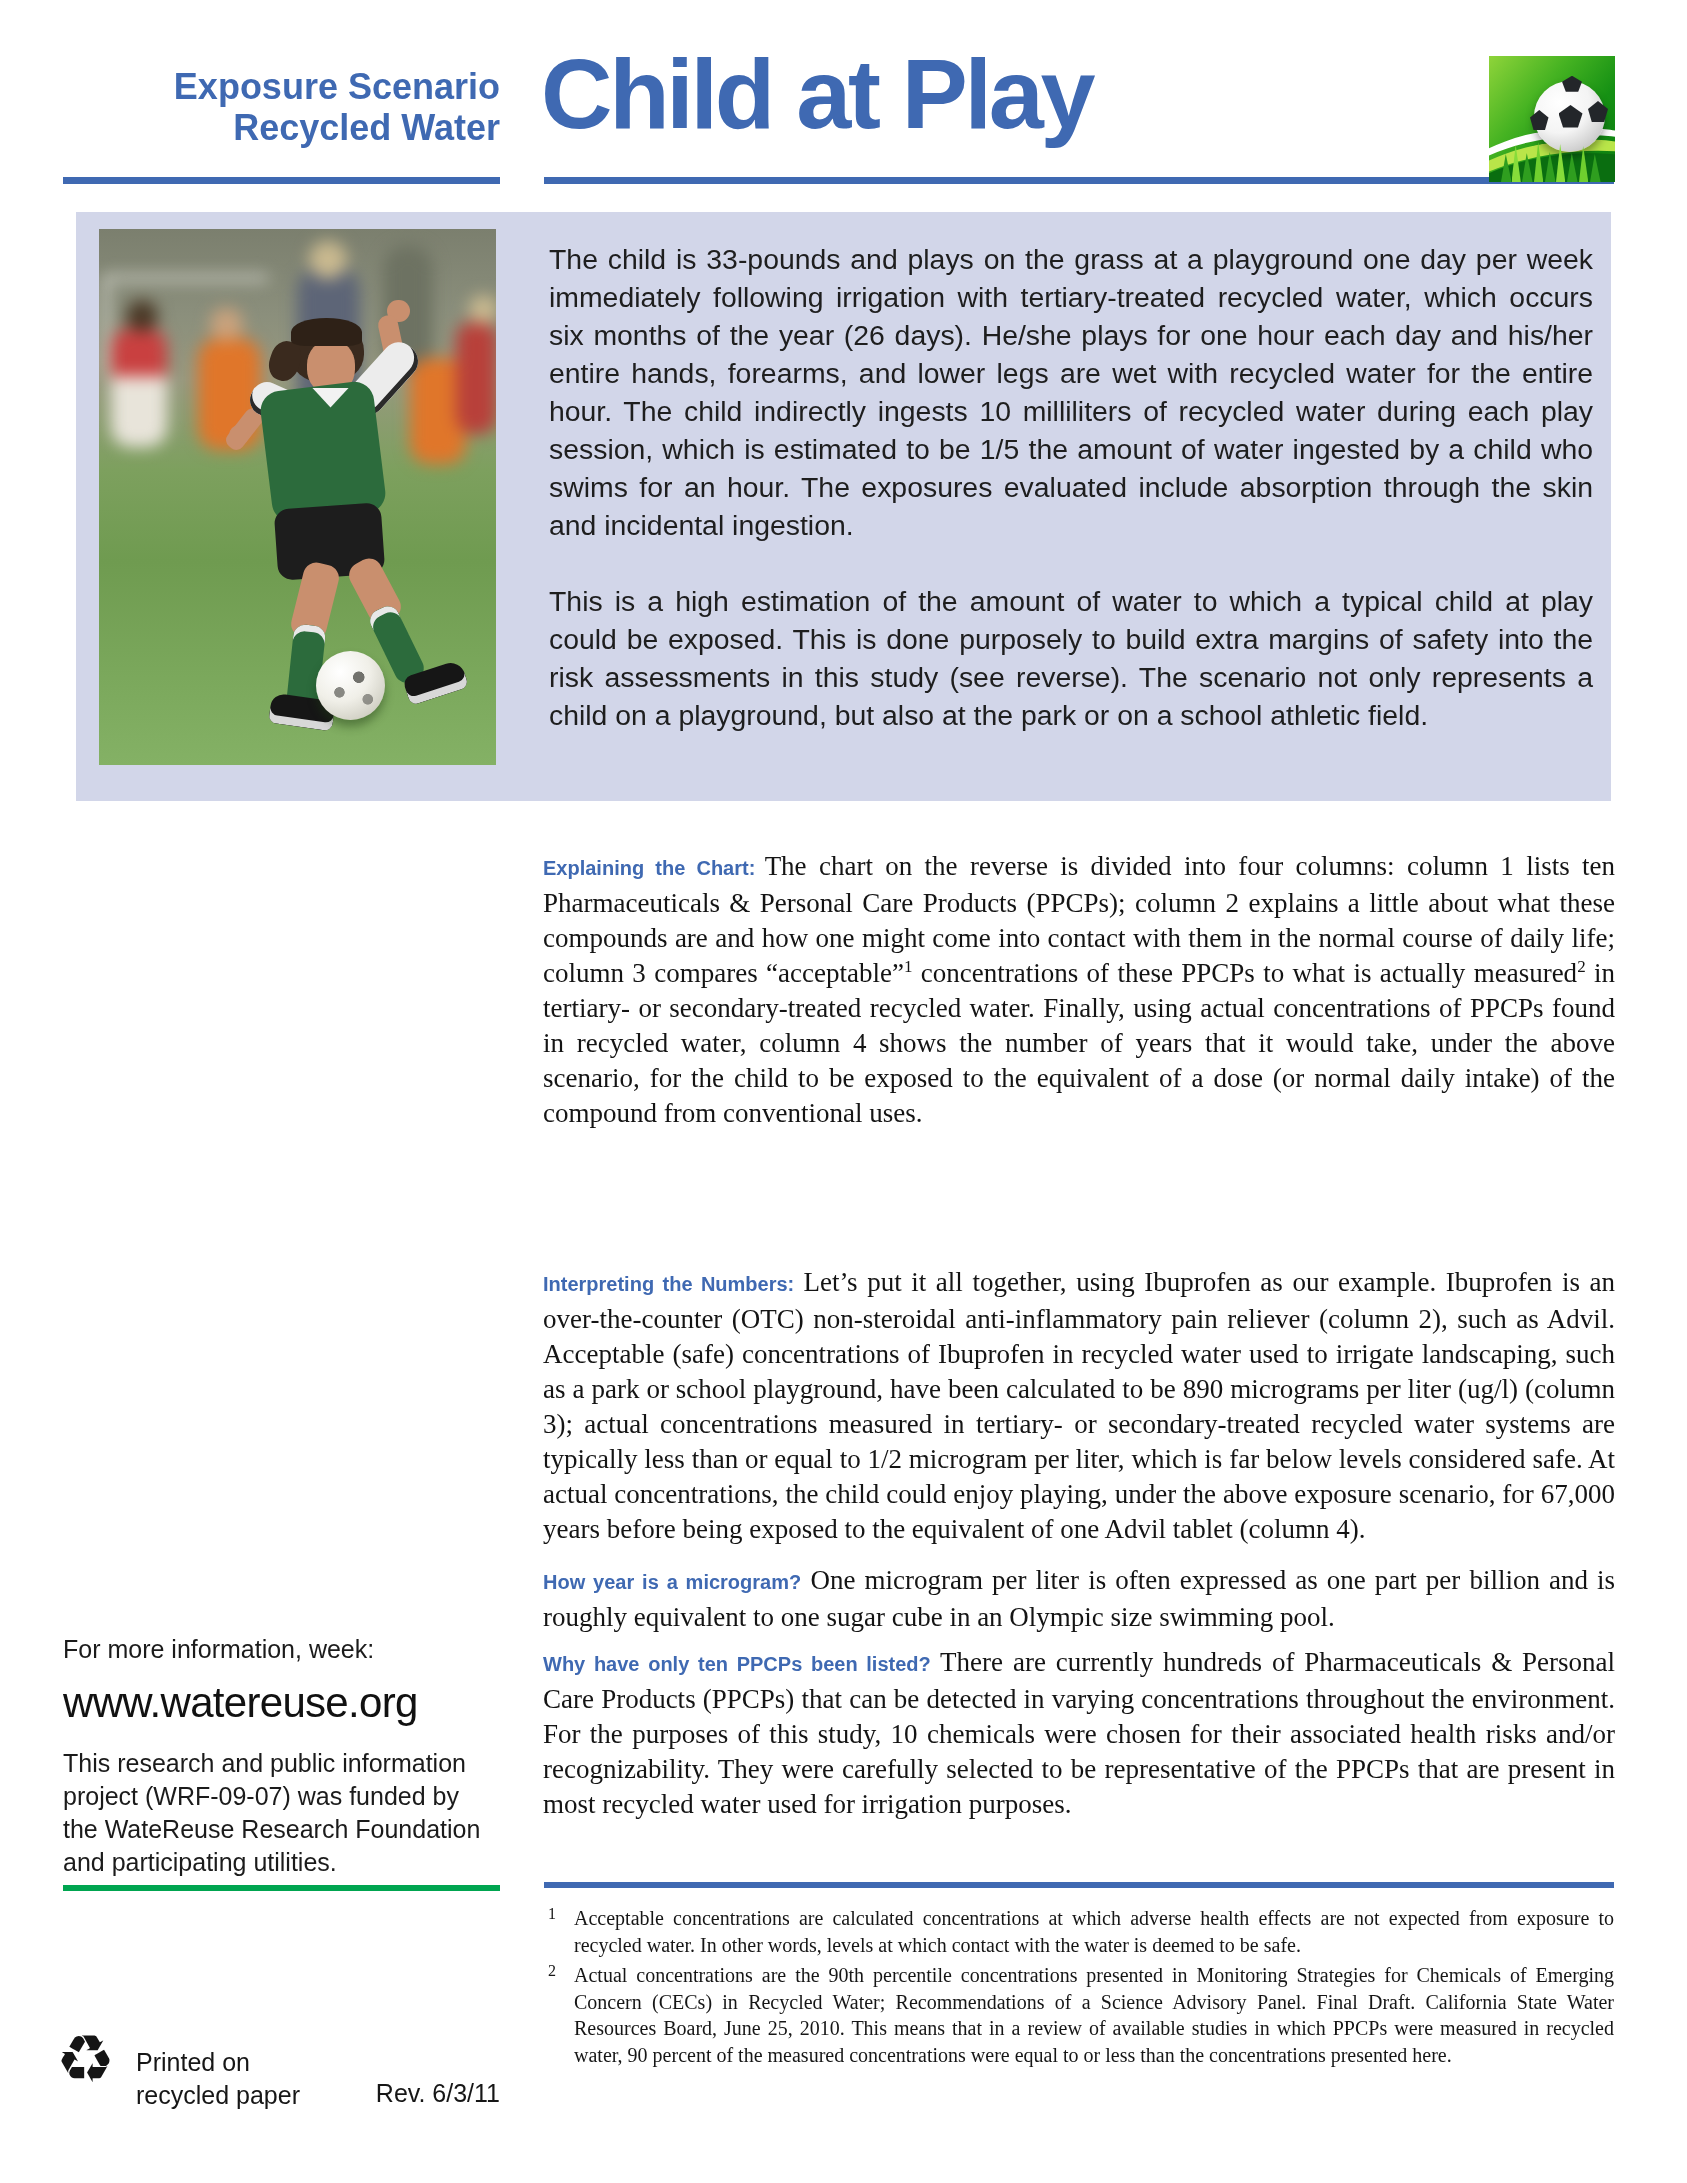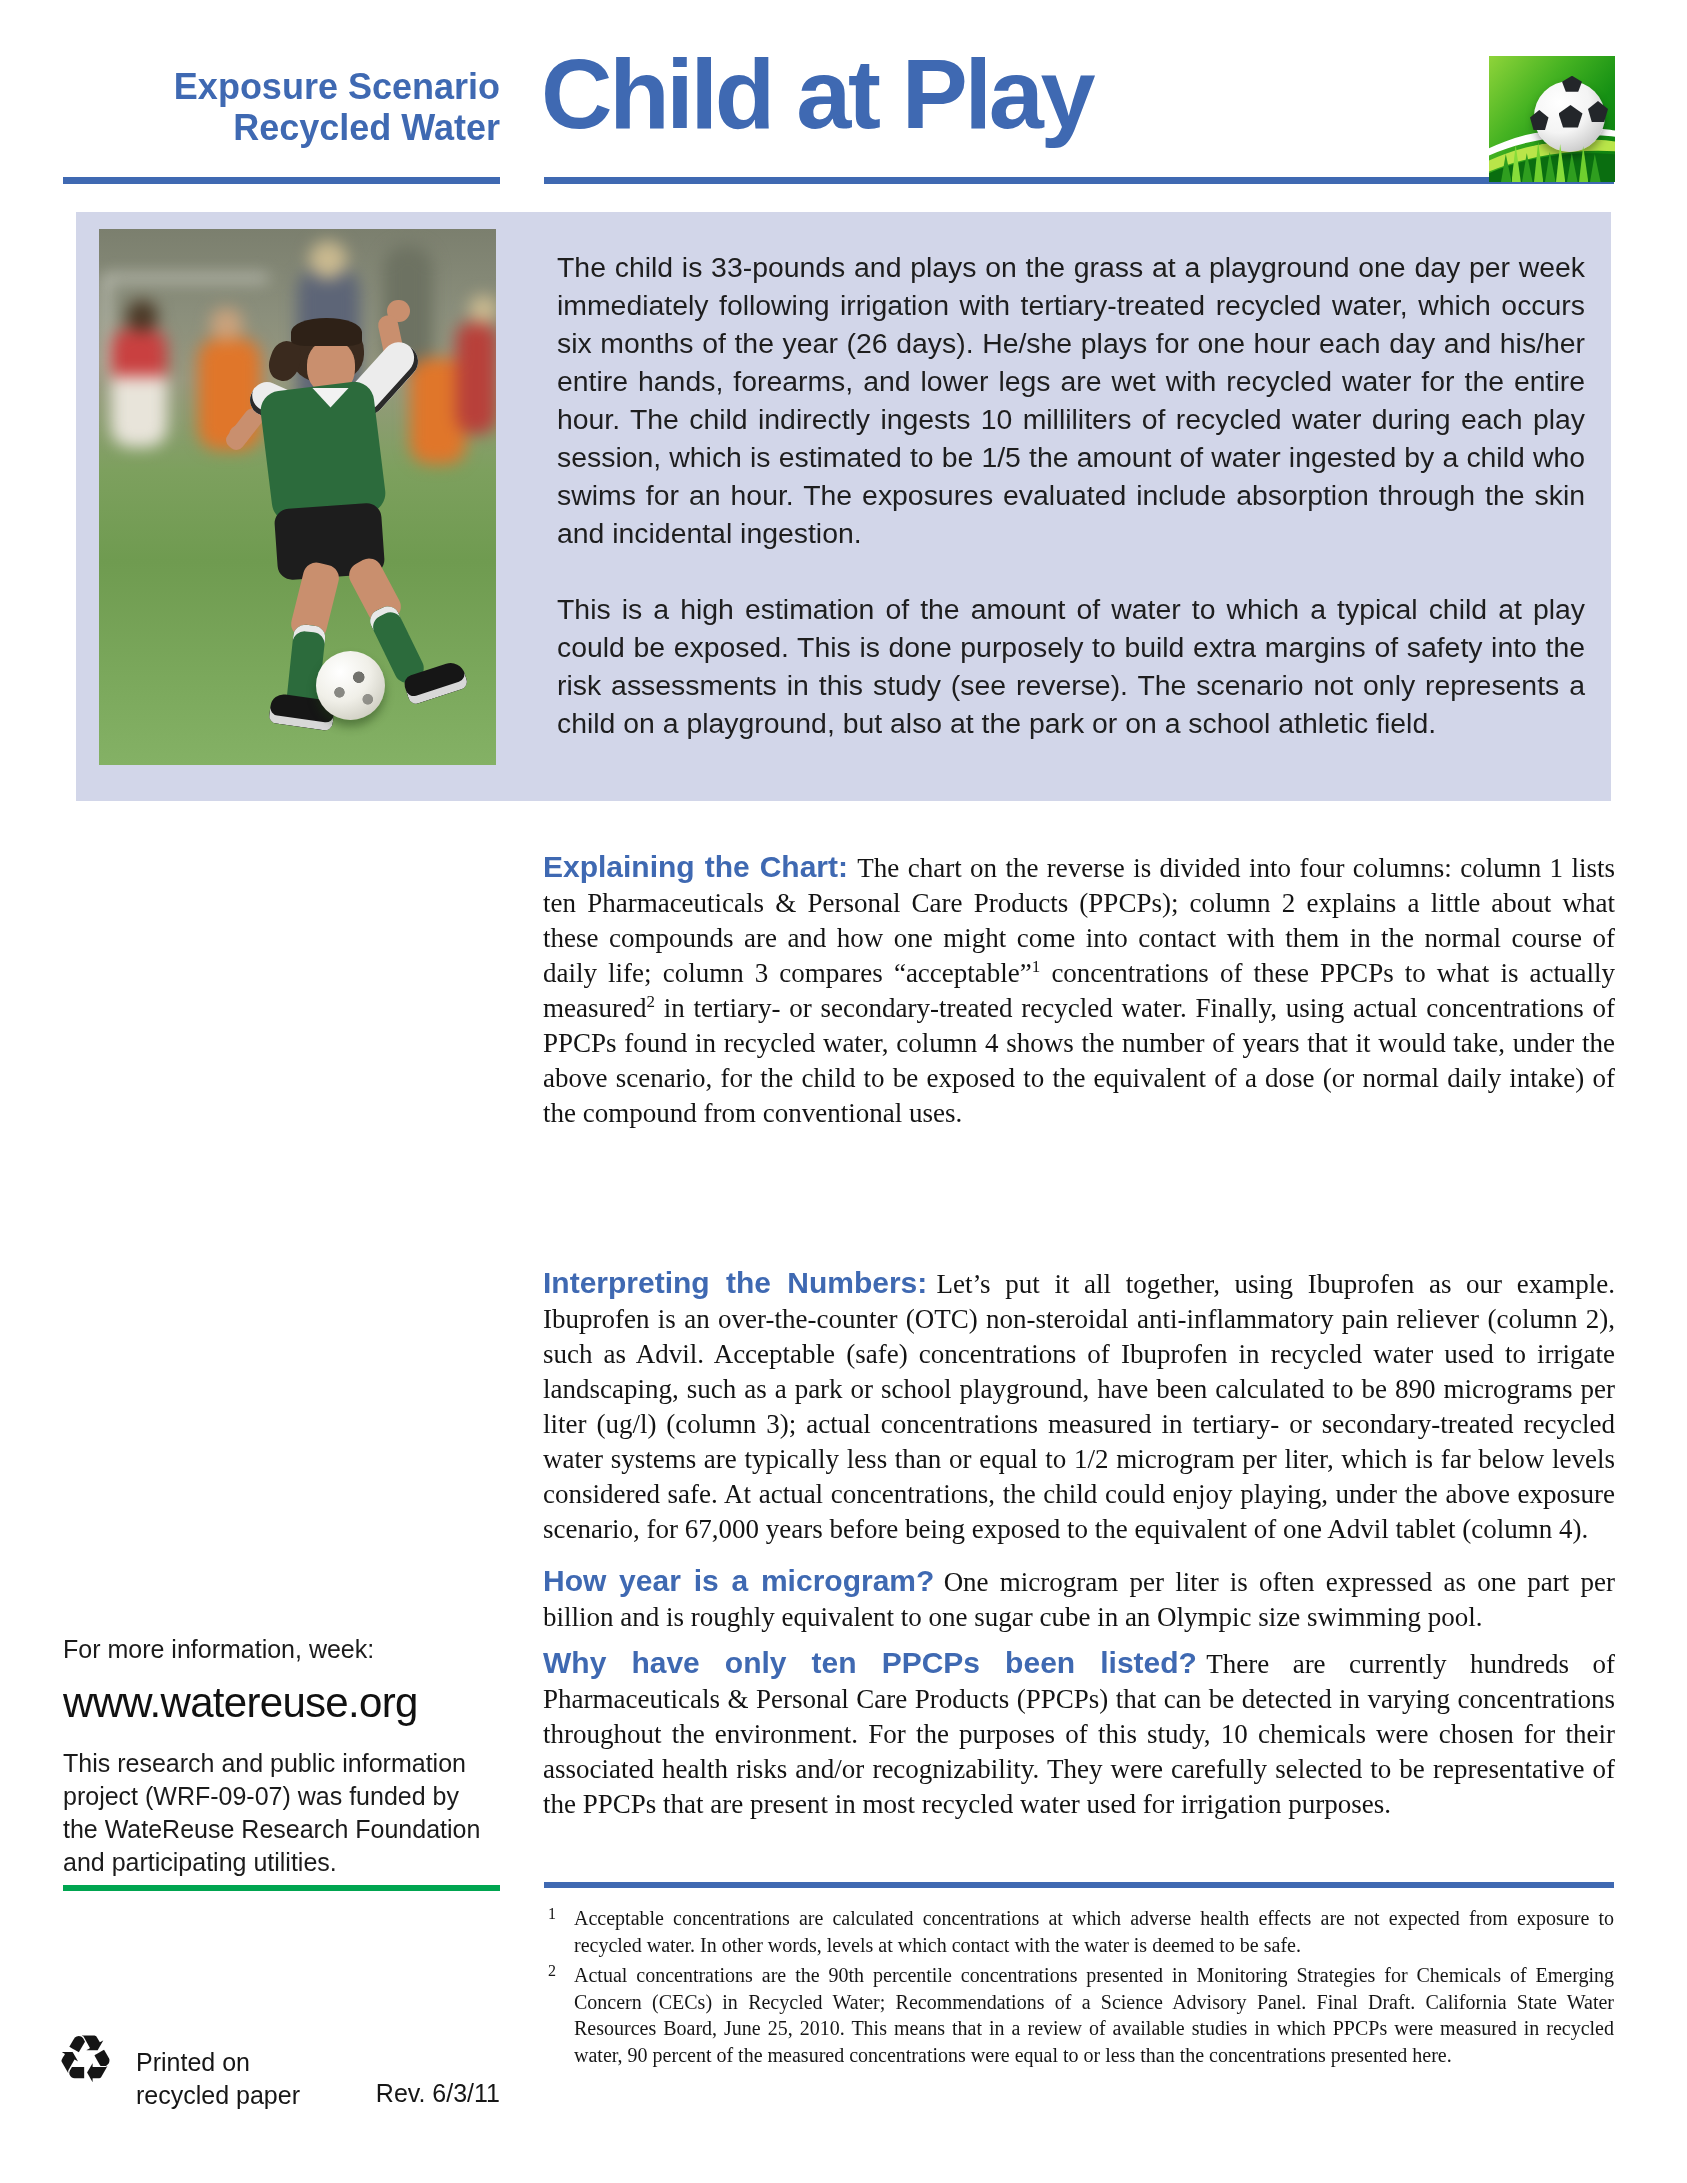--- a/index.html
+++ b/index.html
@@ -37,28 +37,28 @@
 
   
   .intro-box { left:76px; top:212px; width:1535px; height:589px; background:var(--boxbg); }
   .photo { position:absolute; left:23px; top:16.5px; width:397px; height:536px; overflow:hidden;
     background:linear-gradient(180deg,#7b7f6e 0%,#8b8f7c 16%,#97997f 28%,#7da05e 45%,#6f9b50 62%,#7aa75b 82%,#84b165 100%); }
   .blur-layer { position:absolute; inset:0; filter:blur(8px); }
   .blob { position:absolute; }
   .girl div, .girl span { position:absolute; }
   .intro-text { position:absolute; left:473px; top:28px; width:1044px;
     font-size:28.4px; line-height:38px; color:#1e1e1e; text-align:justify; }
-  .intro-text p { margin:8px; }
+  .intro-text p { margin:0; }
   .intro-text p + p { margin-top:38px; }
 
   
   .sec { left:543px; width:1072px; font-family:"Liberation Serif", serif;
     font-size:27px; line-height:35px; color:#141414; text-align:justify; }
   .sec-head { font-family:"Liberation Sans", sans-serif; font-weight:bold;
-    color:var(--blue); font-size:30px; padding-right:9.3px; }
+    color:var(--blue); font-size:20px; padding-right:9.3px; }
   .sec sup { font-size:17px; line-height:0; }
   .sec-explaining   { top:822px; }
   .sec-interpreting { top:1238px; }
   .sec-microgram    { top:1536px; }
   .sec-whyten       { top:1618px; }
 
   
   .sb { left:63px; width:437px; color:#1b1b1b; }
   .sb-info     { top:1635px; font-size:25px; }
   .sb-url      { top:1679px; font-size:42px; letter-spacing:-0.7px; color:#111; text-decoration:none; }

